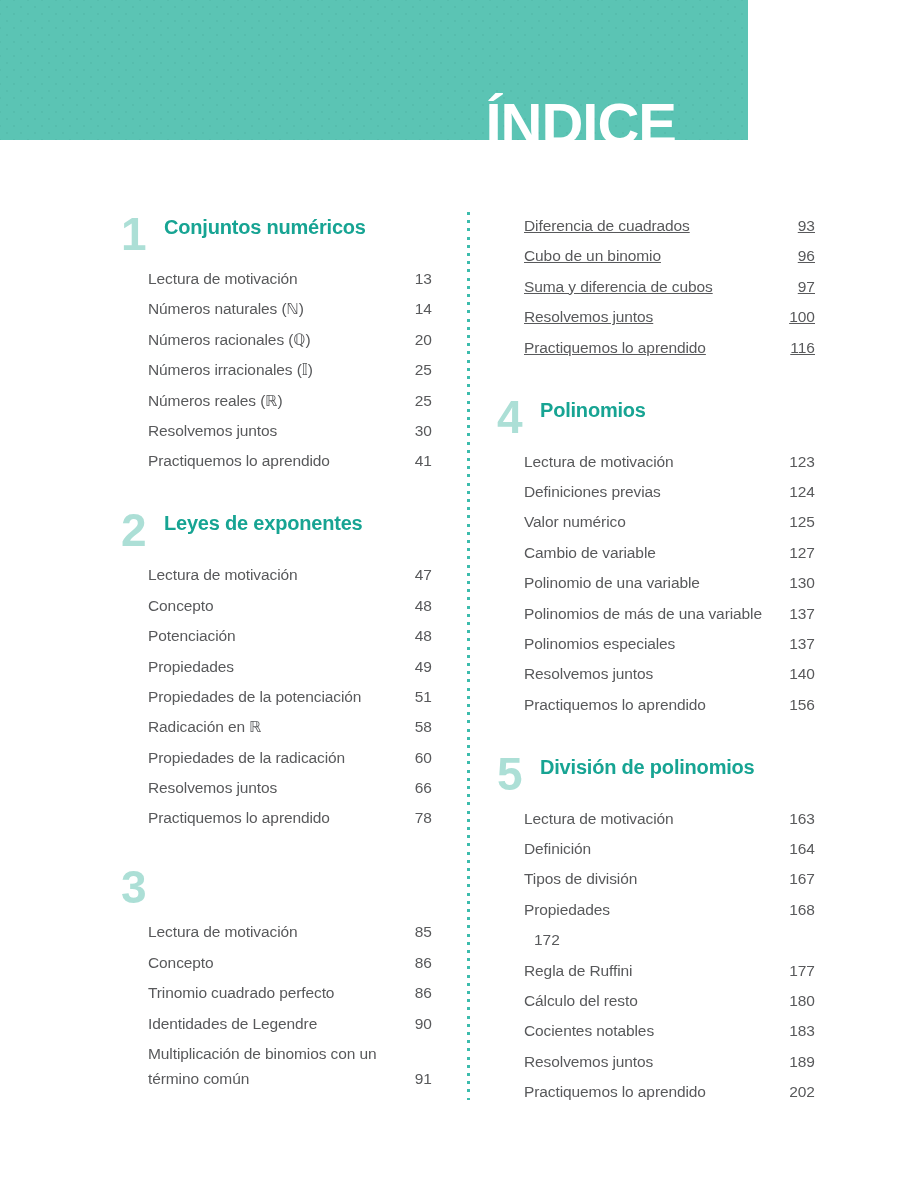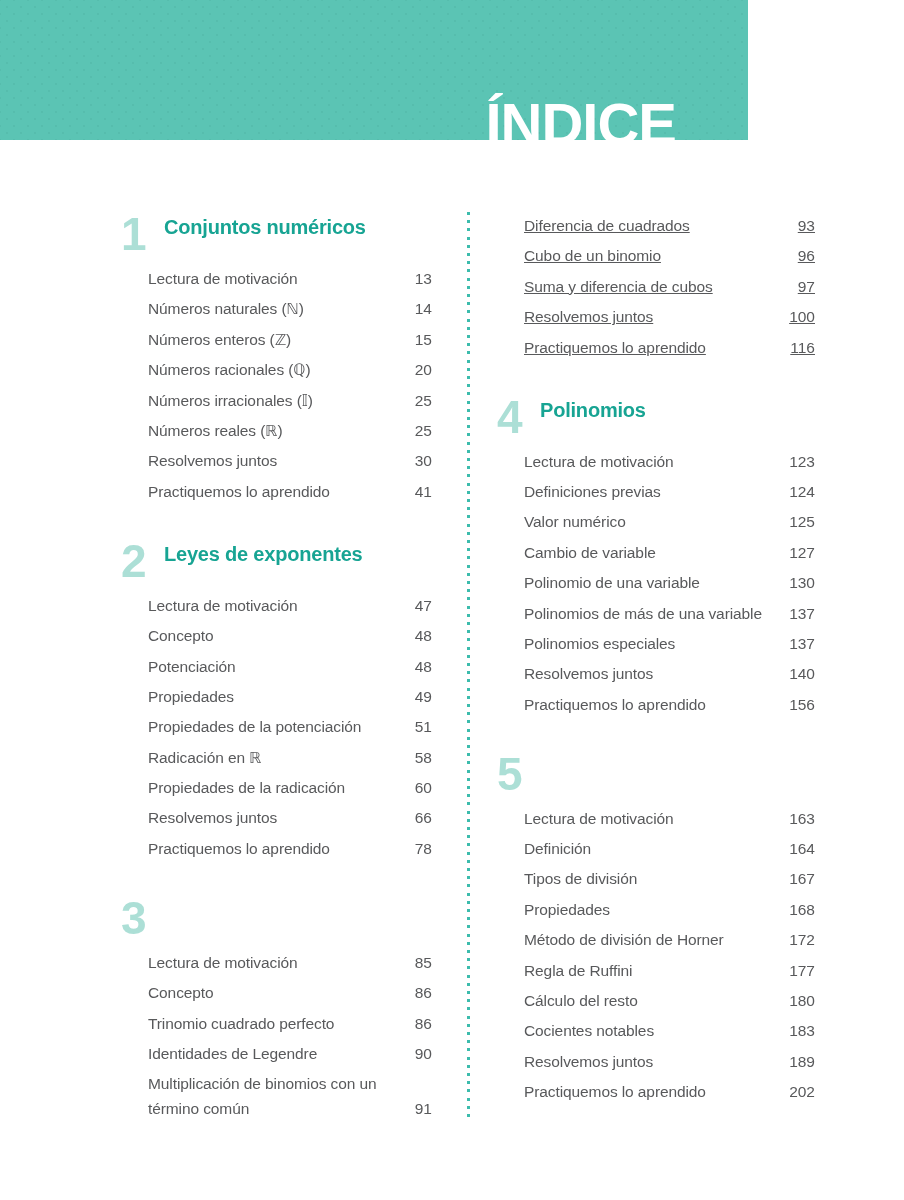--- a/index.html
+++ b/index.html
@@ -128,24 +128,20 @@
   <li class="item-row">
     <span class="item-label">Lectura de motivación</span>
     <span class="item-page">13</span>
   </li>
 
   <li class="item-row">
     <span class="item-label">Números naturales (ℕ)</span>
     <span class="item-page">14</span>
   </li>
 
-  <li class="item-row">
-    <span class="item-label">Números enteros (ℤ)</span>
-    <span class="item-page">15</span>
-  </li>
 
   <li class="item-row">
     <span class="item-label">Números racionales (ℚ)</span>
     <span class="item-page">20</span>
   </li>
 
   <li class="item-row">
     <span class="item-label">Números irracionales (𝕀)</span>
     <span class="item-page">25</span>
   </li>
@@ -333,20 +329,21 @@
   <li class="item-row">
     <span class="item-label">Practiquemos lo aprendido</span>
     <span class="item-page">156</span>
   </li>
 </ul>
   </section>
 
   <section class="section">
     <div class="section-heading">
       <span class="chapter-number">5</span>
+      <span class="chapter-title">División de polinomios</span>
     </div>
     <ul class="items">
   <li class="item-row">
     <span class="item-label">Lectura de motivación</span>
     <span class="item-page">163</span>
   </li>
 
   <li class="item-row">
     <span class="item-label">Definición</span>
     <span class="item-page">164</span>
@@ -356,21 +353,20 @@
     <span class="item-label">Tipos de división</span>
     <span class="item-page">167</span>
   </li>
 
   <li class="item-row">
     <span class="item-label">Propiedades</span>
     <span class="item-page">168</span>
   </li>
 
   <li class="item-row">
-    <span class="item-label">Método de división de Horner</span>
     <span class="item-page">172</span>
   </li>
 
   <li class="item-row">
     <span class="item-label">Regla de Ruffini</span>
     <span class="item-page">177</span>
   </li>
 
   <li class="item-row">
     <span class="item-label">Cálculo del resto</span>

